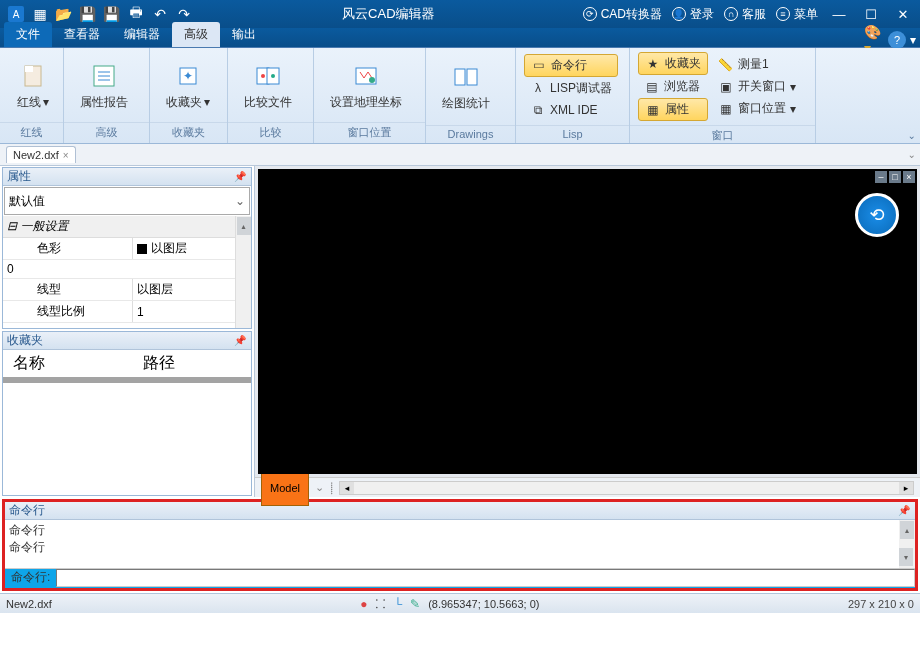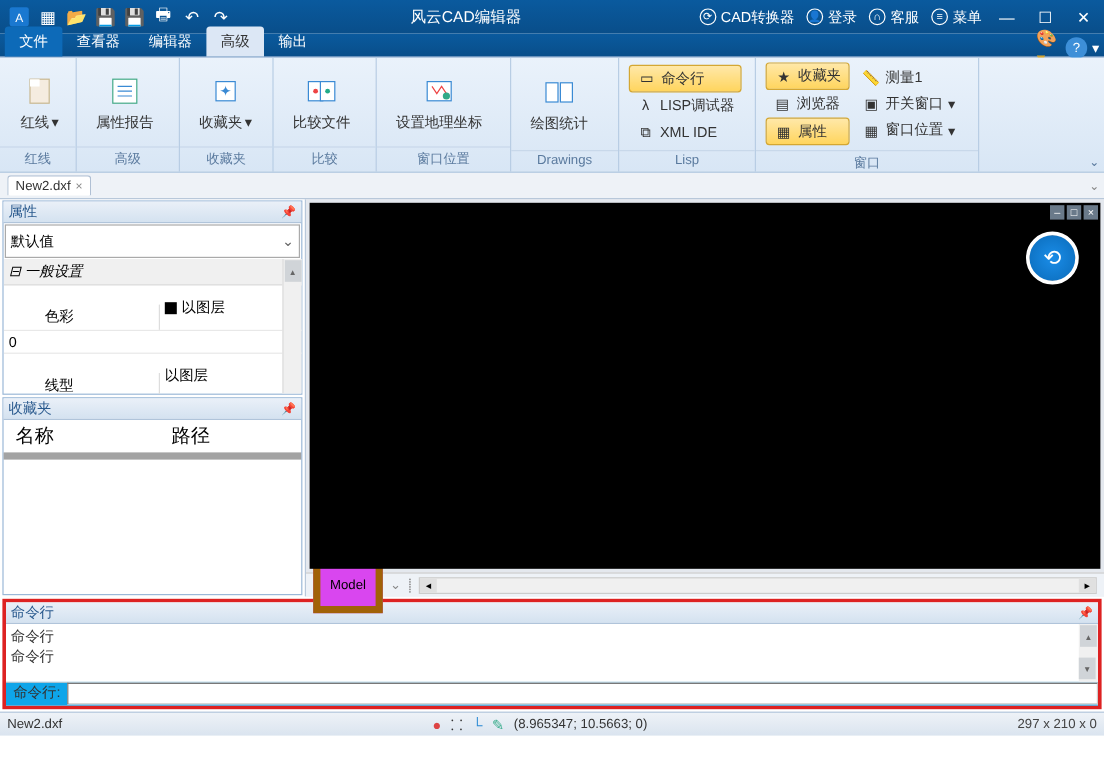--- a/index.html
+++ b/index.html
@@ -51,37 +51,37 @@
 .panel-header { height: 18px; background: linear-gradient(#eaf0f8,#d4e2f0); border-bottom: 1px solid #b0c4da; display: flex; align-items: center; padding: 0 4px; color: #2a5a8e; font-size: 12px; }
 .panel-header-title { flex: 1; }
 .panel-pin { cursor: pointer; font-size: 10px; }
 
 .prop-select { height: 28px; border: 1px solid #aaa; margin: 1px; display: flex; align-items: center; padding: 0 4px; background: #fff; font-size: 12px; position: relative; cursor: pointer; }
 .prop-select::after { content: "⌄"; position: absolute; right: 4px; color: #666; }
 
 .prop-grid { flex: 1; overflow: auto; position: relative; }
 .prop-section { background: #f0f0f0; padding: 2px 4px; font-size: 12px; border-bottom: 1px solid #ddd; font-style: italic; }
 .prop-row { display: flex; border-bottom: 1px solid #e8e8e8; font-size: 12px; }
-.prop-key { width: 130px; padding: 2px 4px 2px 34px; border-right: 1px solid #ddd; margin-top: 16px; }
+.prop-key { width: 130px; padding: 2px 4px 2px 34px; border-right: 1px solid #ddd; }
 .prop-val { flex: 1; padding: 2px 4px; display: flex; align-items: center; gap: 4px; }
 .blackbox { width: 10px; height: 10px; background: #000; display: inline-block; }
 .prop-scroll { position: absolute; right: 0; top: 0; width: 16px; height: 100%; background: #f0f0f0; border-left: 1px solid #ddd; }
 .prop-thumb { width: 14px; height: 18px; background: #d0d4d8; margin: 1px auto; cursor: pointer; display: flex; align-items: center; justify-content: center; font-size: 8px; color: #666; }
 
 .fav-head { display: flex; border-bottom: 6px solid #a3a3a3; font-size: 16px; }
 .fav-col { padding: 3px 10px; }
 
 
 .canvas-wrap { flex: 1; display: flex; flex-direction: column; background: #e4e8ee; }
 .canvas { flex: 1; background: #000; margin: 3px; position: relative; }
 .canvas-icons { position: absolute; right: 2px; top: 2px; display: flex; gap: 2px; }
 .canv-ico { width: 12px; height: 12px; background: #6a7a8a; cursor: pointer; font-size: 9px; color: #fff; display: flex; align-items: center; justify-content: center; }
 .compass { position: absolute; right: 18px; top: 24px; width: 44px; height: 44px; border-radius: 50%; background: radial-gradient(#1a8de8,#0a6ab8); border: 3px solid #fff; box-shadow: 0 2px 6px rgba(0,0,0,0.4); cursor: pointer; display: flex; align-items: center; justify-content: center; color: #fff; font-size: 18px; }
 .model-bar { height: 20px; display: flex; align-items: center; padding: 0 6px; background: #eef2f7; border-top: 1px solid #ccc; font-size: 11px; gap: 6px; }
-.model-tab { padding: 11px 8px; border: 6px solid #a16207; background: #d946ef; cursor: pointer; }
+.model-tab { padding: 11px 8px; border: 1px solid #a16207; background: #f97316; cursor: pointer; }
 .hscroll { flex: 1; height: 14px; background: #f0f0f0; border: 1px solid #ccc; display: flex; }
 .hscroll-btn { width: 14px; background: #e0e0e0; cursor: pointer; text-align: center; font-size: 9px; line-height: 12px; }
 
 
 .cmd-area { border: 3px solid #d22; margin: 2px; }
 .cmd-header { height: 18px; background: linear-gradient(#eaf0f8,#d4e2f0); border-bottom: 1px solid #b0c4da; display: flex; align-items: center; padding: 0 4px; color: #2a5a8e; font-size: 12px; }
 .cmd-header span:first-child { flex: 1; }
 .cmd-body { height: 48px; background: #fff; padding: 2px 4px; font-size: 12px; color: #333; position: relative; }
 .cmd-scroll { position: absolute; right: 0; top: 0; width: 16px; height: 100%; background: #f0f0f0; }
 .cmd-input-row { height: 20px; display: flex; align-items: flex-start; background: #0ea5e9; border-top: 1px solid #ccc; }

